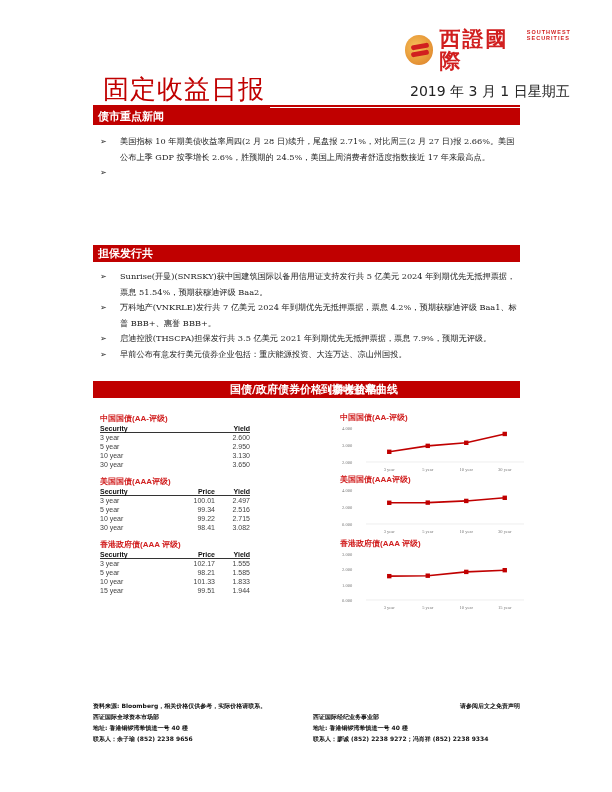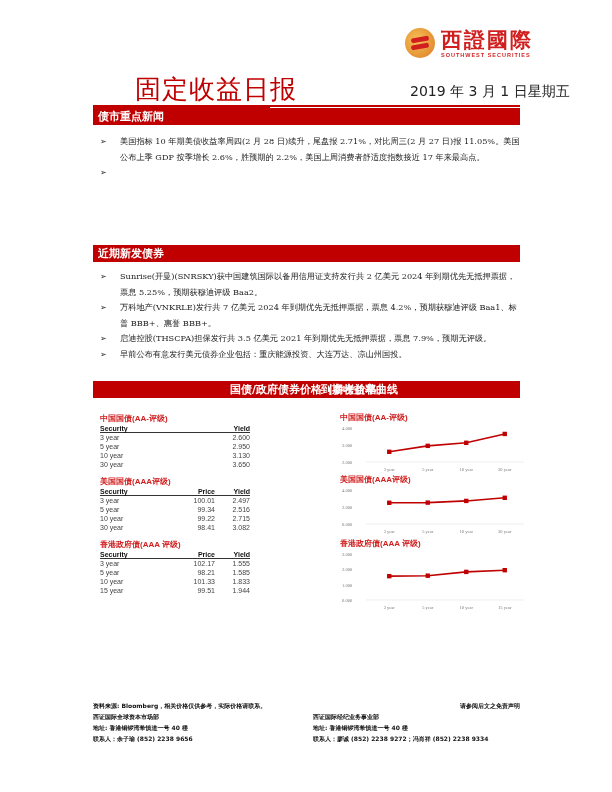--- a/index.html
+++ b/index.html
@@ -3,25 +3,25 @@
 <meta charset="utf-8">
 <style>
   * { margin:0; padding:0; box-sizing:border-box; }
   html, body { width:612px; height:792px; background:#ffffff; overflow:hidden; }
   body { position:relative; font-family:"DejaVu Sans", "Liberation Sans", sans-serif; color:#222; }
 
   .logo { position:absolute; left:405px; top:28px; display:flex; align-items:center; }
   .logo-mark { width:30px; height:30px; border-radius:50%; background:radial-gradient(circle at 40% 40%, #f6c15a 0%, #e89b3a 55%, #d97a2a 100%); position:relative; overflow:hidden; }
   .logo-mark::before { content:""; position:absolute; left:6px; top:9px; width:18px; height:5px; border-radius:3px; background:#d11f1f; transform:rotate(-10deg); }
   .logo-mark::after { content:""; position:absolute; left:6px; top:16px; width:18px; height:5px; border-radius:3px; background:#d11f1f; transform:rotate(-10deg); }
-  .logo-text { margin-left:6px; display:flex; flex-direction:column; }
+  .logo-text { margin-left:6px; display:flex; }
   .logo-cn { font-size:21px; font-weight:bold; color:#d11f1f; letter-spacing:2px; line-height:22px; font-family:"DejaVu Sans", sans-serif; }
   .logo-en { font-size:5.5px; color:#d11f1f; letter-spacing:1px; margin-top:1px; font-family:"Liberation Sans", sans-serif; font-weight:bold; }
 
-  .title { position:absolute; left:103px; top:72px; font-size:26px; color:#c00000; letter-spacing:1px; font-family:Liberation Sans, sans-serif;margin-left:32px; }
+  .title { position:absolute; left:103px; top:72px; font-size:26px; color:#c00000; letter-spacing:1px; font-family:Liberation Sans, sans-serif; }
   .date { position:absolute; left:410px; top:83px; font-size:14px; color:#222; }
   .title-rule { position:absolute; left:93px; top:105px; width:427px; height:2px; background:#c00000; }
   .title-rule2 { position:absolute; left:93px; top:107px; width:177px; height:1px; background:#c00000; }
 
   .section-bar { position:absolute; left:93px; height:17px; width:427px; background:#c00000; color:#fff; font-size:11px; font-weight:bold; padding-left:5px; line-height:17px; }
   .section-bar .right { position:absolute; left:228px; top:0; }
 
   .bullets { position:absolute; left:100px; width:420px; font-family:"DejaVu Serif", serif; font-size:8.2px; line-height:15.6px; color:#222; }
   .bullet { position:relative; padding-left:20px; }
   .bullet .arrow { position:absolute; left:0; top:0; font-size:8px; color:#222; }
@@ -57,34 +57,34 @@
 <div class="date">2019 年 3 月 1 日星期五</div>
 <div class="title-rule"></div>
 <div class="title-rule2"></div>
 
 <div class="section-bar" style="top:108px;">
   <span>债市重点新闻</span>
 </div>
 <div class="bullets" style="top:134px;">
   <div class="bullet">
     <span class="arrow">➢</span>
-    <span>美国指标 10 年期美债收益率周四(2 月 28 日)续升，尾盘报 2.71%，对比周三(2 月 27 日)报 11.05%。美国公布上季 GDP 按季增长 2.6%，胜预期的 2.2%，美国上周消费者舒适度指数接近 17 年来最高点。</span>
+    <span>美国指标 10 年期美债收益率周四(2 月 28 日)续升，尾盘报 2.71%，对比周三(2 月 27 日)报 2.66%。美国公布上季 GDP 按季增长 2.6%，胜预期的 24.5%，美国上周消费者舒适度指数接近 17 年来最高点。</span>
   </div>
   <div class="bullet">
     <span class="arrow">➢</span>
   </div>
 </div>
 
 <div class="section-bar" style="top:245px;">
-  <span>近期新发债券</span>
+  <span>担保发行共</span>
 </div>
 <div class="bullets" style="top:269px;">
   <div class="bullet">
     <span class="arrow">➢</span>
-    <span>Sunrise(开曼)(SNRSKY)获中国建筑国际以备用信用证支持发行共 2 亿美元 2024 年到期优先无抵押票据，票息 5.25%，预期获穆迪评级 Baa2。</span>
+    <span>Sunrise(开曼)(SNRSKY)获中国建筑国际以备用信用证支持发行共 5 亿美元 2024 年到期优先无抵押票据，票息 51.54%，预期获穆迪评级 Baa2。</span>
   </div>
   <div class="bullet">
     <span class="arrow">➢</span>
     <span>万科地产(VNKRLE)发行共 7 亿美元 2024 年到期优先无抵押票据，票息 4.2%，预期获穆迪评级 Baa1、标普 BBB+、惠誉 BBB+。</span>
   </div>
   <div class="bullet">
     <span class="arrow">➢</span>
     <span>启迪控股(THSCPA)担保发行共 3.5 亿美元 2021 年到期优先无抵押票据，票息 7.9%，预期无评级。</span>
   </div>
   <div class="bullet">

